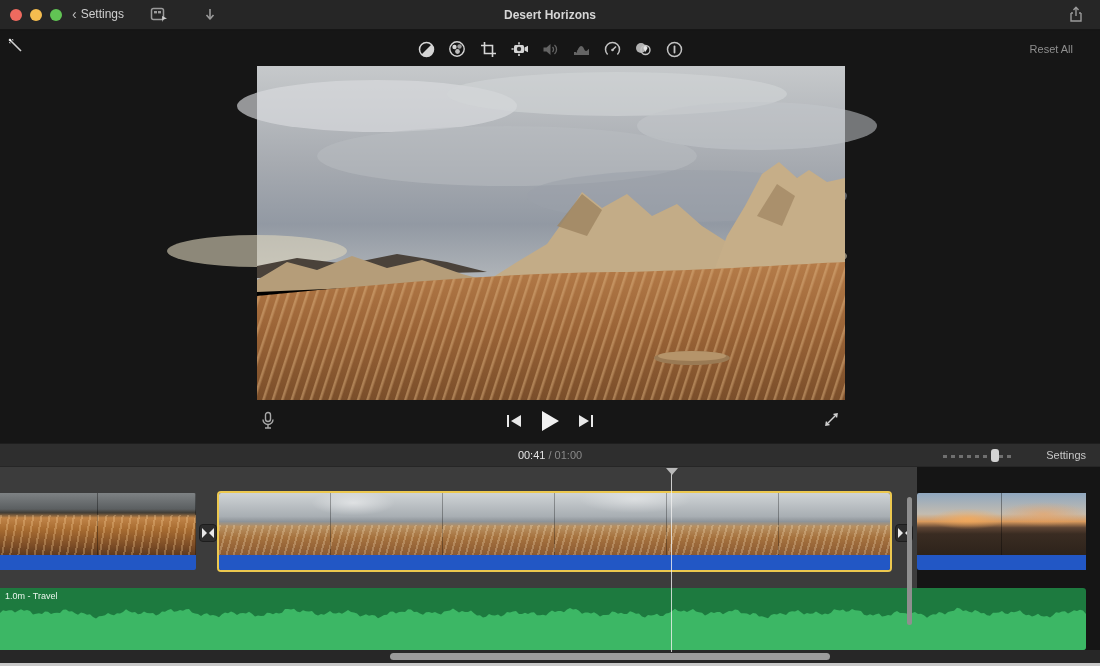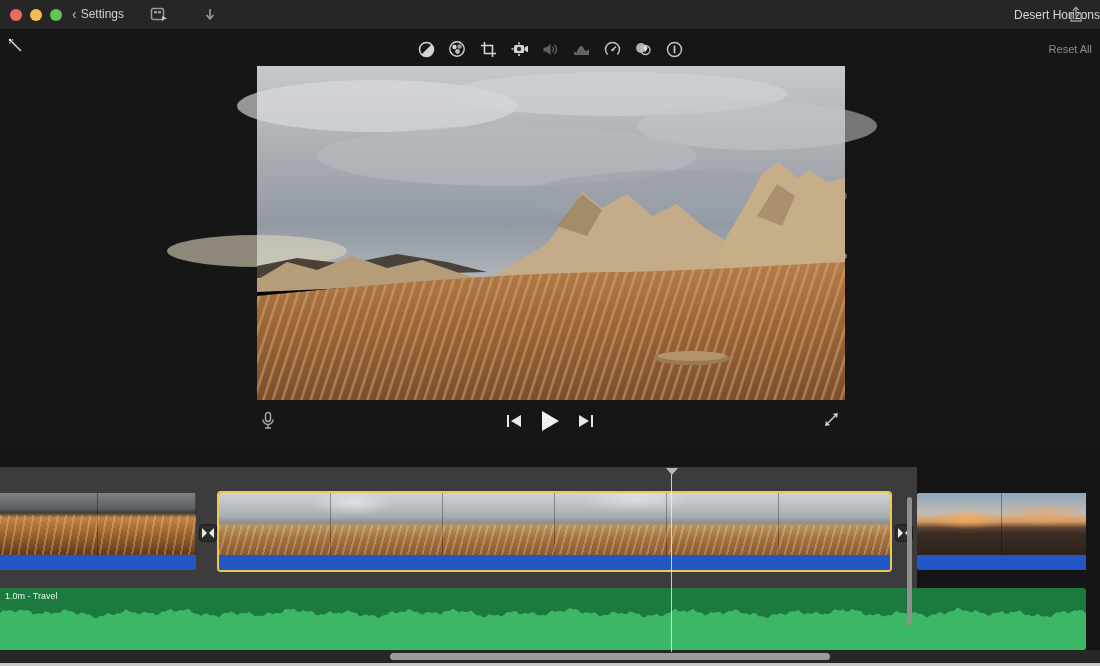--- a/index.html
+++ b/index.html
@@ -11,33 +11,33 @@
   .titlebar { position:absolute; left:0; top:0; width:1100px; height:30px;
               background:#262626; border-bottom:1px solid #161616;
               display:flex; align-items:center; }
   .traffic { position:absolute; left:10px; top:9px; display:flex; gap:8px; }
   .light { width:12px; height:12px; border-radius:50%; }
   .light.red{background:#ee6a5f;} .light.yellow{background:#f5bd4f;} .light.green{background:#61c454;}
   .back-btn { position:absolute; left:72px; top:7px; color:#cfcfcf; font-size:12px;
               display:flex; gap:4px; align-items:center; cursor:default; }
   .back-chevron { font-size:14px; line-height:12px; color:#bdbdbd; }
   .tb-icon { position:absolute; top:7px; }
-  .titlebar-title { position:absolute; left:0; right:0; top:8px; text-align:right;
-                    color:#d6d6d6; font-size:12px; }
+  .titlebar-title { position:absolute; left:0; right:0; top:8px; text-align:center;
+                    color:#d6d6d6; font-size:12px;font-weight:bold; }
   .share-btn { position:absolute; right:16px; top:6px; }
 
   
   .viewer { position:absolute; left:0; top:31px; width:1100px; height:412px; background:#161616; }
   .adjust-bar { position:absolute; left:0; top:5px; width:1100px; height:26px; }
   .wand-btn { position:absolute; left:8px; top:2px; }
   .adjust-icons { position:absolute; left:0; right:0; top:0; display:flex; gap:13px;
                   justify-content:center; align-items:center; height:26px; }
   .adjust-icons .aicon { width:18px; height:18px; display:flex; align-items:center; justify-content:center; }
   .aicon.dim { opacity:.42; }
-  .reset-all { position:absolute; right:8px; top:7px; color:#8f8f8f; font-size:11px; }
+  .reset-all { position:absolute; right:27px; top:7px; color:#8f8f8f; font-size:11px; }
 
   .preview { position:absolute; left:257px; top:35px; width:588px; height:334px; background:#000; }
   .preview svg { display:block; }
 
   .transport { position:absolute; left:0; top:374px; width:1100px; height:34px; }
   .mic-btn { position:absolute; left:260px; top:6px; }
   .transport-center { position:absolute; left:0; right:0; top:4px; height:28px;
                       display:flex; gap:18px; justify-content:center; align-items:center; }
   .fullscreen-btn { position:absolute; right:260px; top:6px; }
 
@@ -309,20 +309,32 @@
       <span class="fullscreen-btn">
         <svg width="17" height="17" viewBox="0 0 17 17">
           <path d="M4 13 L13 4" stroke="#d0d0d0" stroke-width="1.5"></path>
           <path d="M10.5 3.5 L14 3 L13.5 6.5" stroke="#d0d0d0" stroke-width="1.5" fill="none"></path>
           <path d="M3.5 10.5 L3 14 L6.5 13.5" stroke="#d0d0d0" stroke-width="1.5" fill="none"></path>
         </svg>
       </span>
     </div>
   </div>
 
+  <div class="scrubber">
+    <div class="timecode">
+      <span class="cur">00:41</span>
+      <span>/</span>
+      <span>01:00</span>
+    </div>
+    <div class="zoom-slider">
+      <div class="zoom-ticks"></div>
+      <div class="zoom-thumb"></div>
+    </div>
+    <span class="settings-label">Settings</span>
+  </div>
 
   <div class="timeline">
 
     <div class="playhead-tri"></div>
     <div class="playhead-line"></div>
 
     <div class="clip clip-left">
       <div class="thumbs"></div>
       <div class="audio-strip"></div>
     </div>

